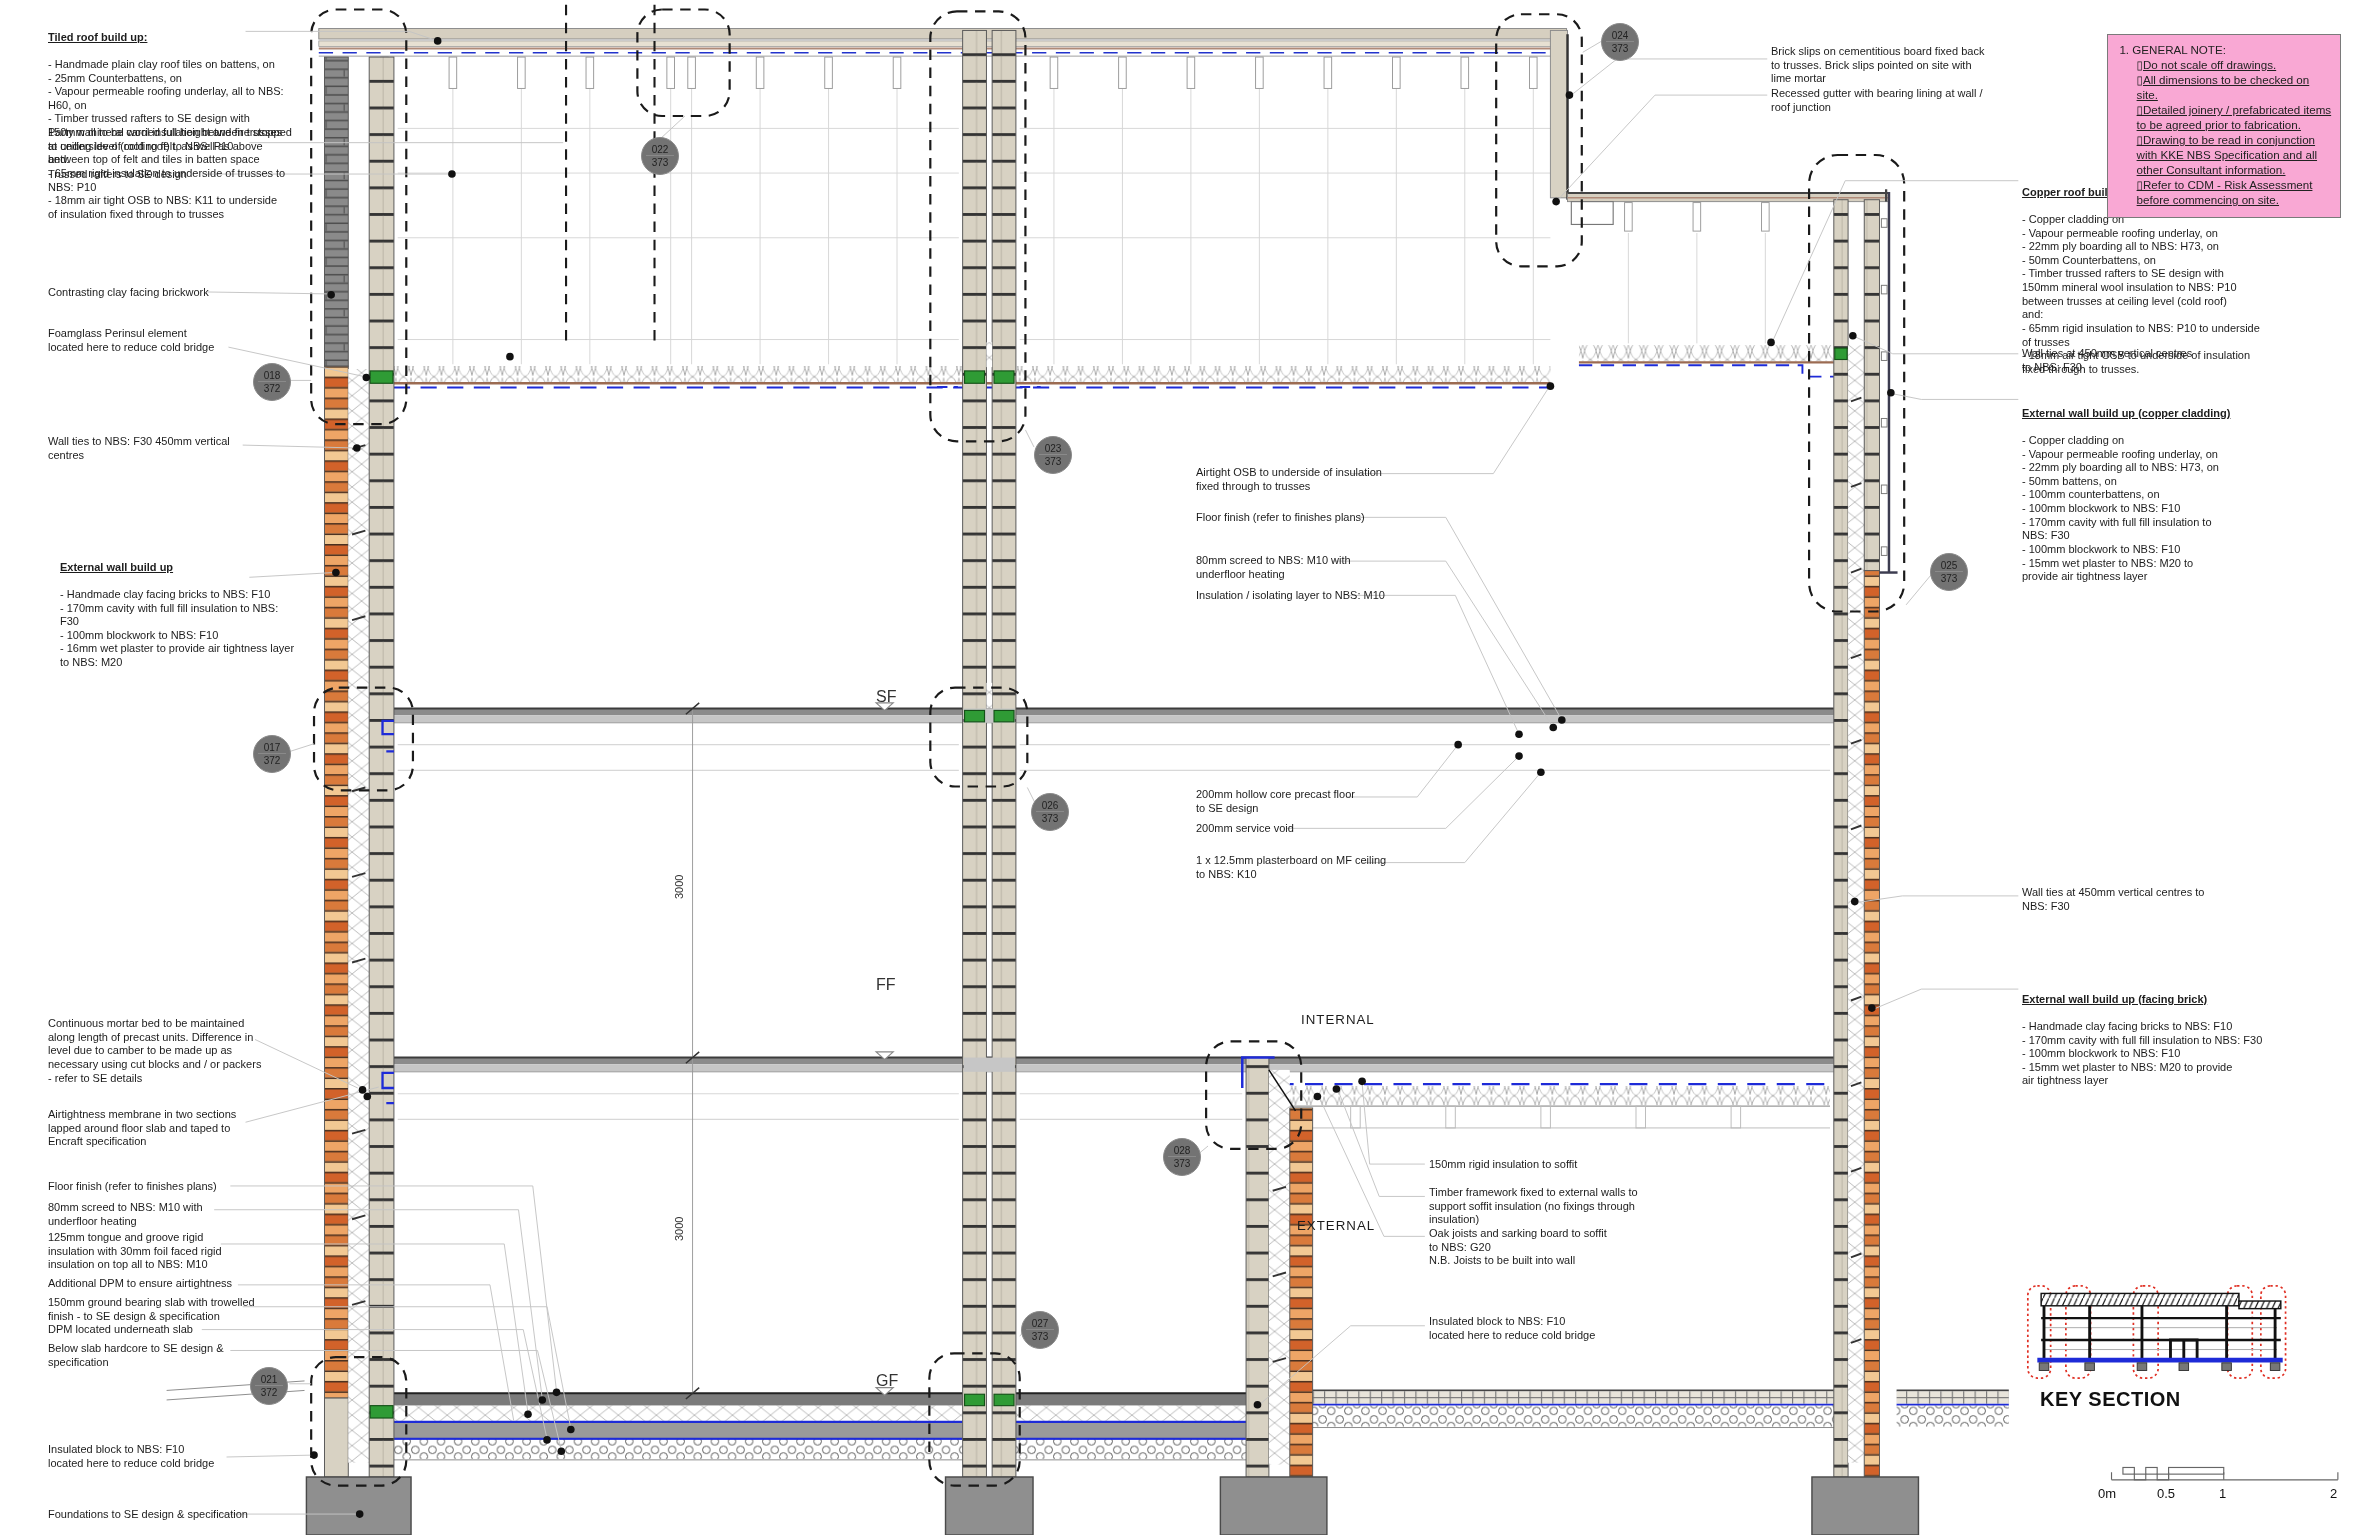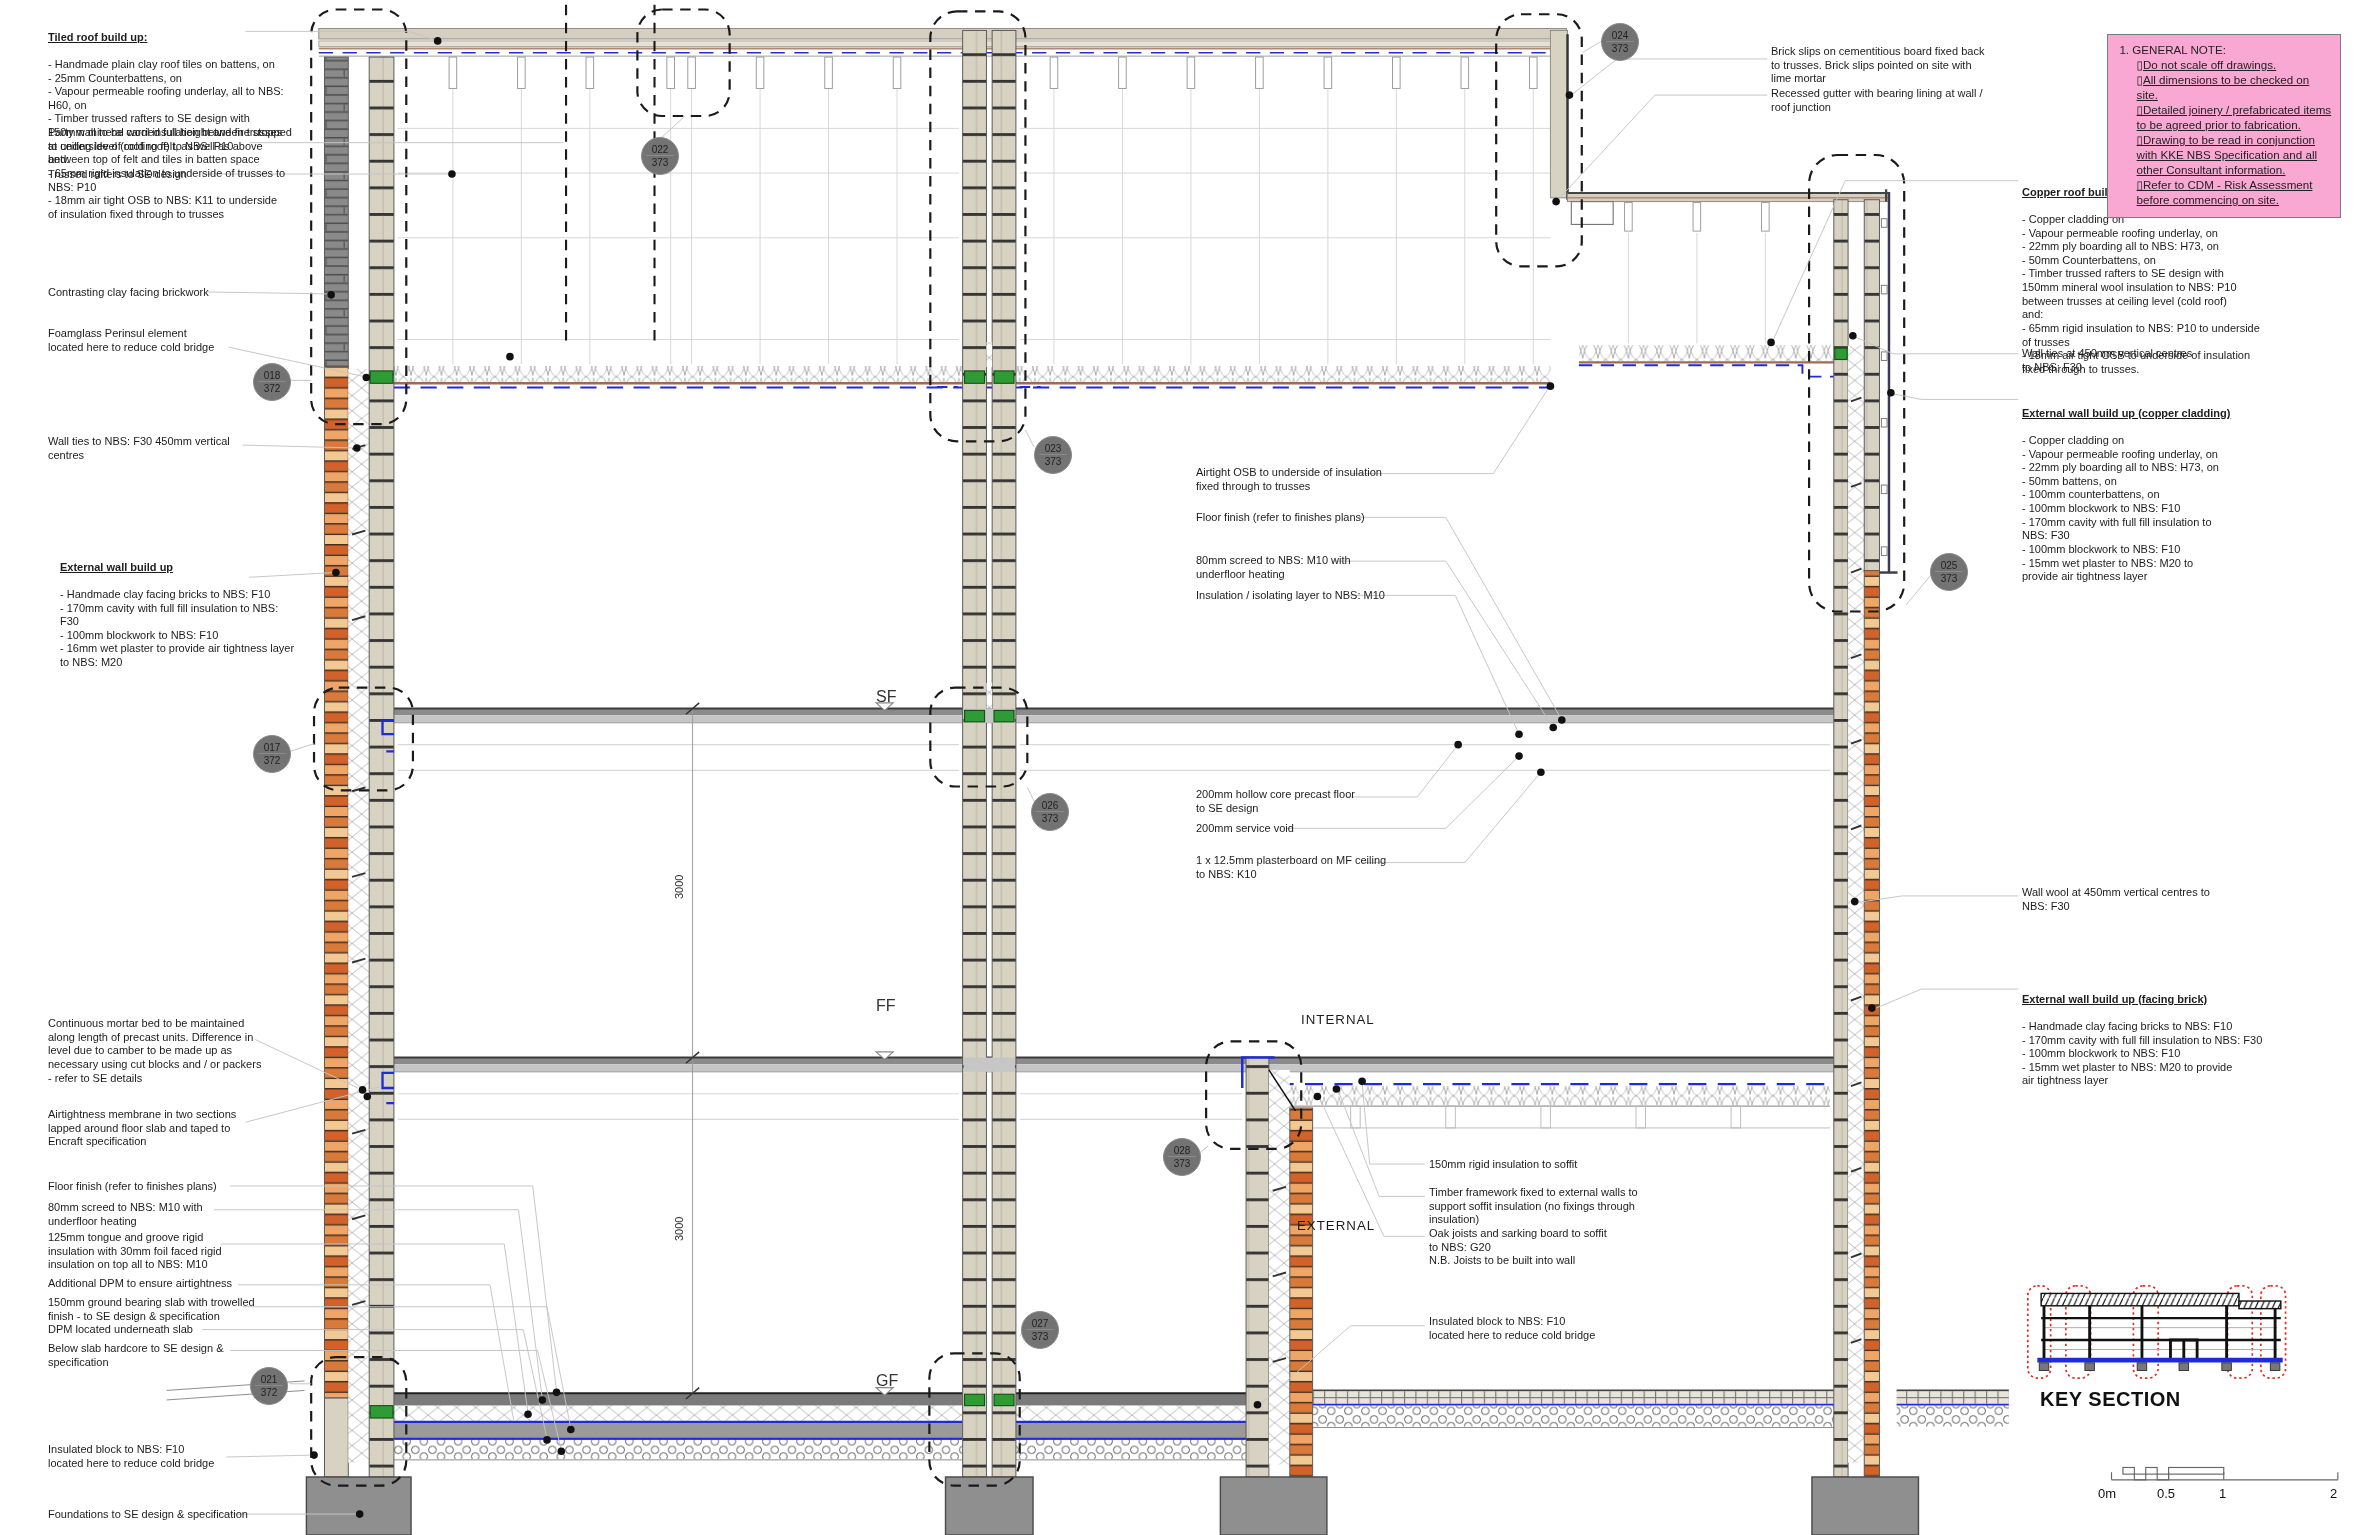--- a/index.html
+++ b/index.html
@@ -520,21 +520,21 @@
 - 22mm ply boarding all to NBS: H73, on
 - 50mm battens, on
 - 100mm counterbattens, on
 - 100mm blockwork to NBS: F10
 - 170mm cavity with full fill insulation to
 NBS: F30
 - 100mm blockwork to NBS: F10
 -  15mm wet plaster to NBS: M20 to
 provide air tightness layer</span>
 </div>
-<div class="note" style="left:2022px;top:886px;width:228px;"><span>Wall wool at 450mm vertical centres to
+<div class="note" style="left:2022px;top:886px;width:228px;"><span>Wall ties at 450mm vertical centres to
 NBS: F30</span></div>
 <div class="note" style="left:2022px;top:979px;width:247px;">
   <span class="t">External wall build up (facing brick)</span>
   <span>- Handmade clay facing bricks to NBS: F10
 - 170mm cavity with full fill insulation to NBS: F30
 - 100mm blockwork to NBS: F10
 -  15mm wet plaster  to NBS: M20 to provide
 air tightness layer</span>
 </div>
 
@@ -582,21 +582,21 @@
 <div class="bubble" style="left:1021px;top:1311px;">
       <span class="bt">027</span>
       <span class="bb">373</span>
     </div>
 <div class="bubble" style="left:1163px;top:1138px;">
       <span class="bt">028</span>
       <span class="bb">373</span>
     </div>
 
 <div class="lvl" style="left:876px;top:688px;">SF</div>
-<div class="lvl" style="left:876px;top:997px;">FF</div>
+<div class="lvl" style="left:876px;top:976px;">FF</div>
 <div class="lvl" style="left:876px;top:1372px;">GF</div>
 
 <div class="dim" style="left:673px;top:899px;">3000</div>
 <div class="dim" style="left:673px;top:1241px;">3000</div>
 
 <div class="zone" style="left:1301px;top:1012px;">INTERNAL</div>
 <div class="zone" style="left:1297px;top:1218px;">EXTERNAL</div>
 
 <div class="keytitle" style="left:2040px;top:1388px;">KEY SECTION</div>
 

